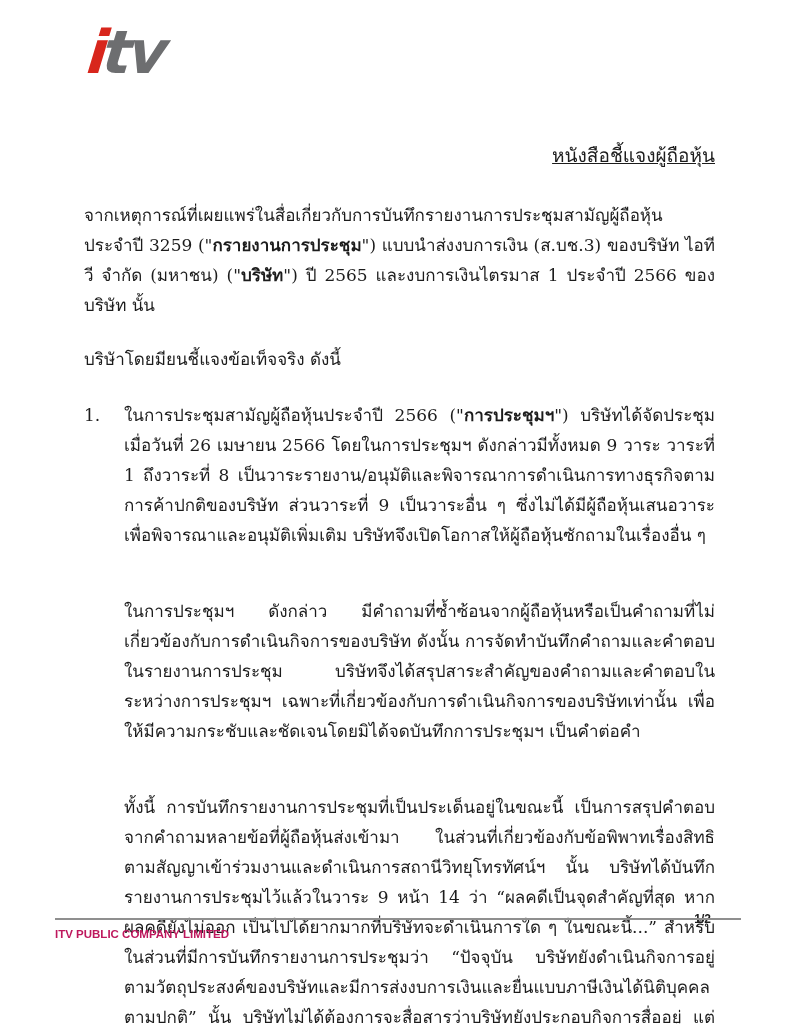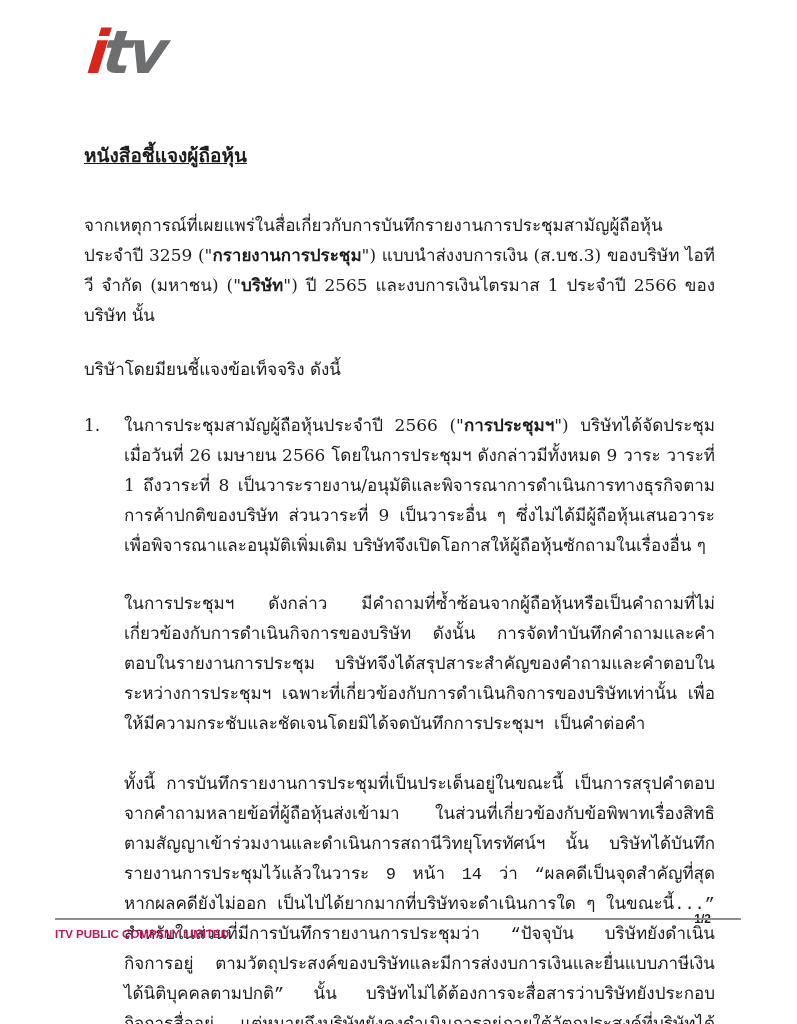--- a/index.html
+++ b/index.html
@@ -31,44 +31,44 @@
   .logo-tv { color: #6d6e70; margin-left: -2px; }
 
   
   .content {
     position: absolute;
     left: 84px;
     right: 82px;
     top: 140px;
   }
   .title {
-    text-align: left;
-    font-weight: bold;
+    text-align: right;
+    font-weight: normal;
     font-size: 19px;
     text-decoration: underline;
-    margin: 0 0 40px 0;
+    margin: 0 0 30px 0;
   }
   .para {
     margin: 0;
     font-size: 17px;
     line-height: 30px;
     text-align: justify;
   }
   .lead { margin-top: 24px; }
   .list-item {
     display: flex;
     margin-top: 26px;
   }
   .num {
     flex: 0 0 40px;
     font-size: 17px;
     line-height: 30px;
   }
   .item-body { flex: 1; }
-  .item-body .para + .para { margin-top: 30px; font-family: Liberation Mono, monospace; }
+  .item-body .para + .para { margin-top: 46px; }
   b, .seg-b { font-weight: bold; }
 
   
   .pageno {
     position: absolute;
     right: 86px;
     top: 888px;
     font-family: "Liberation Sans", sans-serif;
     font-weight: bold;
     font-size: 12px;

